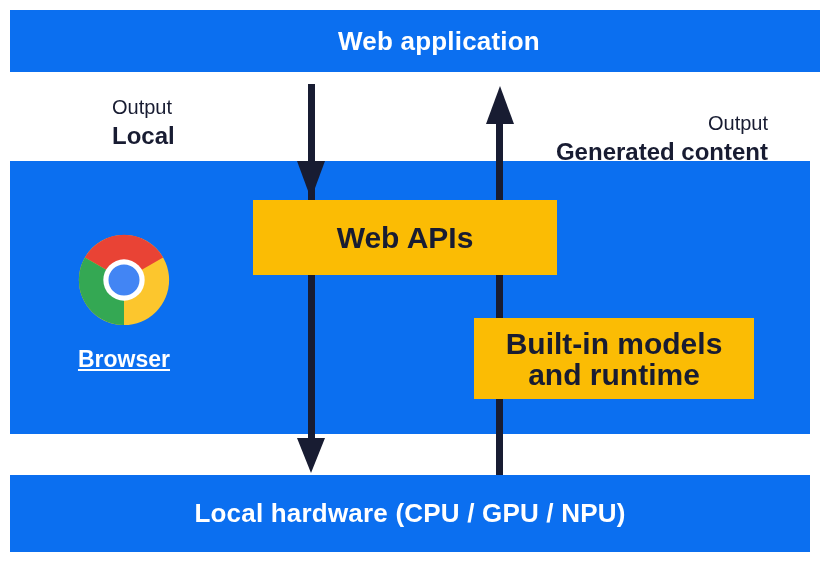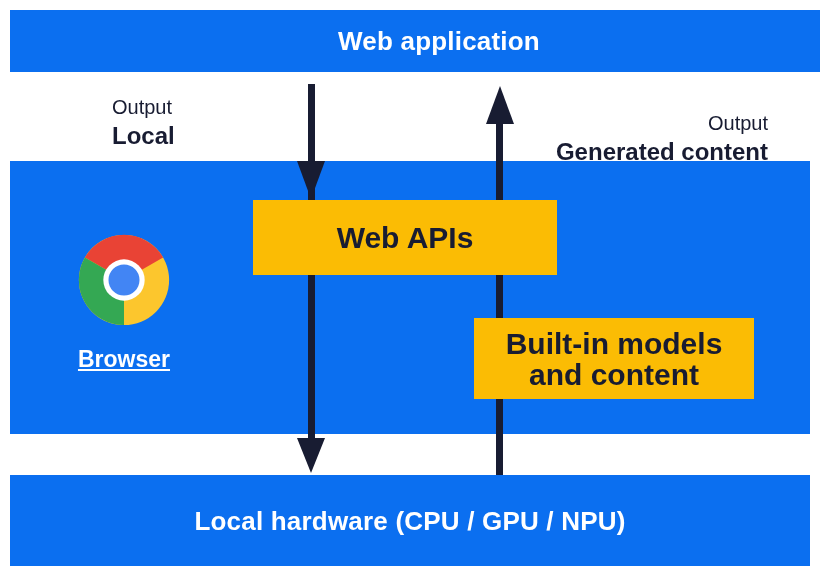--- a/index.html
+++ b/index.html
@@ -15,21 +15,21 @@
     position: absolute;
     left: 10px;
     width: 800px;
     background: var(--blue, #0B6FF0);
     display: flex;
     align-items: center;
     justify-content: center;
     z-index: 1;
   }
   .top-bar { top: 10px; height: 62px; padding-left: 29px; }
-  .bottom-bar { top: 475px; height: 92px; }
+  .bottom-bar { top: 475px; height: 77px; }
   .bar .bar-label {
     color: var(--white, #ffffff);
     font-size: 26px;
     font-weight: 700;
     letter-spacing: 0.2px;
   }
   .browser-panel {
     position: absolute;
     left: 10px;
     top: 161px;
@@ -131,20 +131,20 @@
       <polygon points="486,124 514,124 500,86"></polygon>
     </g>
   </svg>
 
   <div class="yellow-box web-apis-box">
     <span>Web APIs</span>
   </div>
 
   <div class="yellow-box models-box">
     <div>Built-in models</div>
-    <div>and content</div>
+    <div>and runtime</div>
   </div>
 
   <div class="bar bottom-bar">
     <span class="bar-label">Local hardware (CPU / GPU / NPU)</span>
   </div>
 
 </div>
 
 </body></html>

